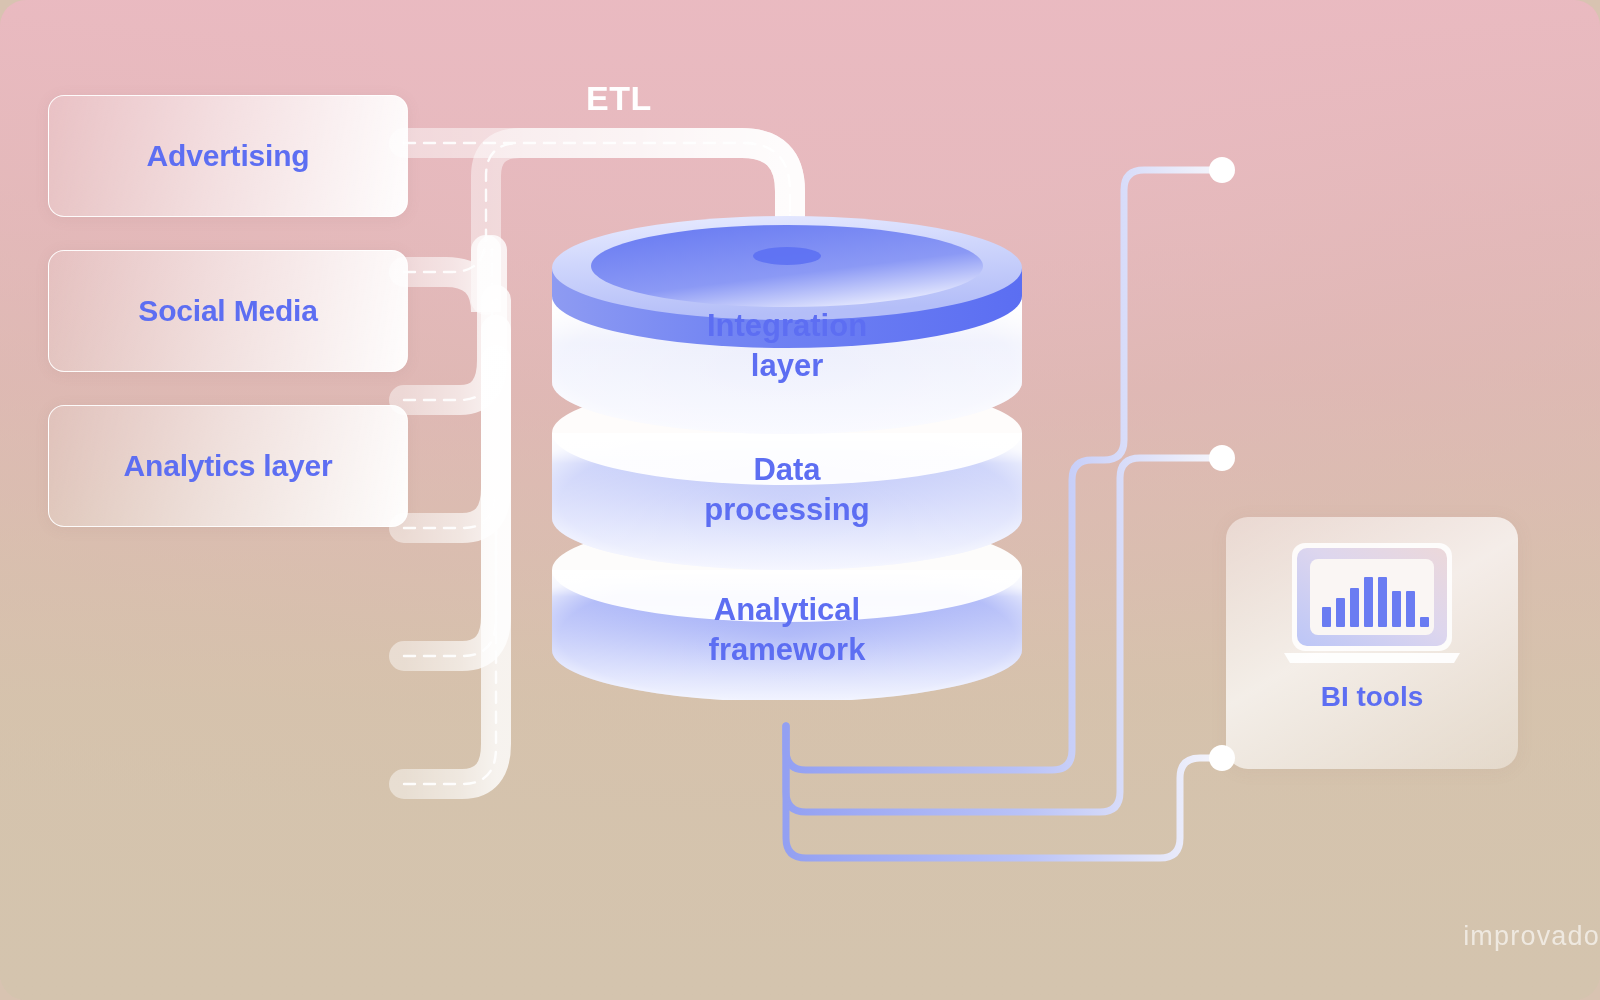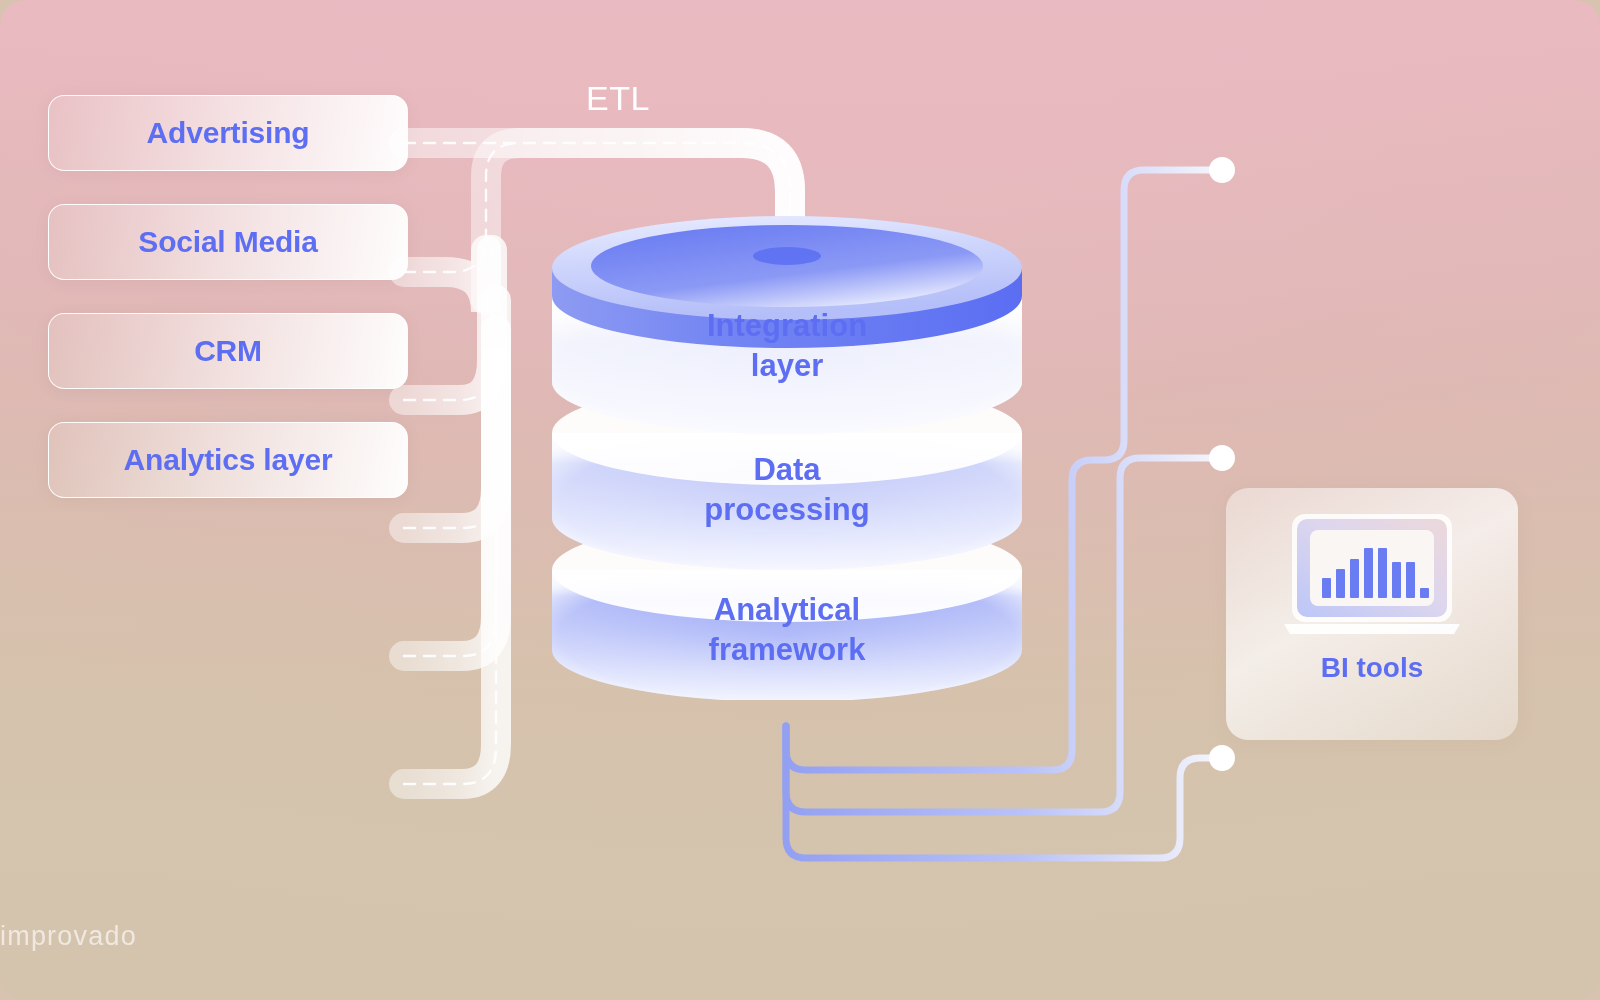--- a/index.html
+++ b/index.html
@@ -26,40 +26,40 @@
     pointer-events:none;
   }
   #stage > * { position:relative; z-index:2; }
 
   
   #wires { position:absolute; inset:0; z-index:3; pointer-events:none; }
 
   
   .source-col { position:absolute; left:48px; top:95px; z-index:5; }
   .source-box {
-    width:360px; height:76px;
+    width:360px; height:122px;
     margin-bottom:33px;
     border-radius:16px;
     border:1.6px solid rgba(255,255,255,.92);
     background:linear-gradient(100deg, rgba(255,255,255,.12) 0%, rgba(255,255,255,.55) 48%, rgba(255,255,255,.97) 100%);
     display:flex; align-items:center; justify-content:center;
     box-shadow:0 2px 14px rgba(150,110,110,.10);
   }
   .source-box .label {
     color:#5d6ef2;
     font-size:30px;
     font-weight:bold;
     letter-spacing:-.2px;
     white-space:nowrap;
   }
 
   
   #etl-label {
     position:absolute; left:586px; top:79px;
-    color:#ffffff; font-size:34px; font-weight:normal;
+    color:#ffffff; font-size:34px; font-weight:bold;
     letter-spacing:.5px;
     z-index:6;
   }
 
   
   #cylinder { position:absolute; left:548px; top:180px; width:478px; height:520px; z-index:4; }
 
   
   .dest-col { position:absolute; left:1226px; top:52px; z-index:5; }
   .dest-card {
@@ -75,21 +75,21 @@
   .dest-label {
     margin-top:10px;
     color:#5d6ef2; font-size:28px; font-weight:bold;
     text-align:center; line-height:1.14;
     white-space:pre-line;
   }
 
   
   #brand {
     position:absolute; left:0; right:0; bottom:48px;
-    text-align:left;
+    text-align:right;
     color:rgba(255,255,255,.62);
     font-size:27px; letter-spacing:1.2px;
     z-index:6;
   }
 </style>
 </head>
 <body>
 
 <div id="stage">
 
@@ -155,23 +155,20 @@
   </svg>
 
   <div id="etl-label">ETL</div>
 
   <div class="source-col">
     <div class="source-box">
       <span class="label">Advertising</span>
     </div>
     <div class="source-box">
       <span class="label">Social Media</span>
-    </div>
-    <div class="source-box">
-      <span class="label">CRM</span>
     </div>
     <div class="source-box">
       <span class="label">Analytics layer</span>
     </div>
   </div>
 
   <div id="cylinder">
     <svg viewBox="0 0 478 520" width="478" height="520">
       <defs>
         <linearGradient id="bandTop" x1="0" y1="0" x2="0" y2="1">

